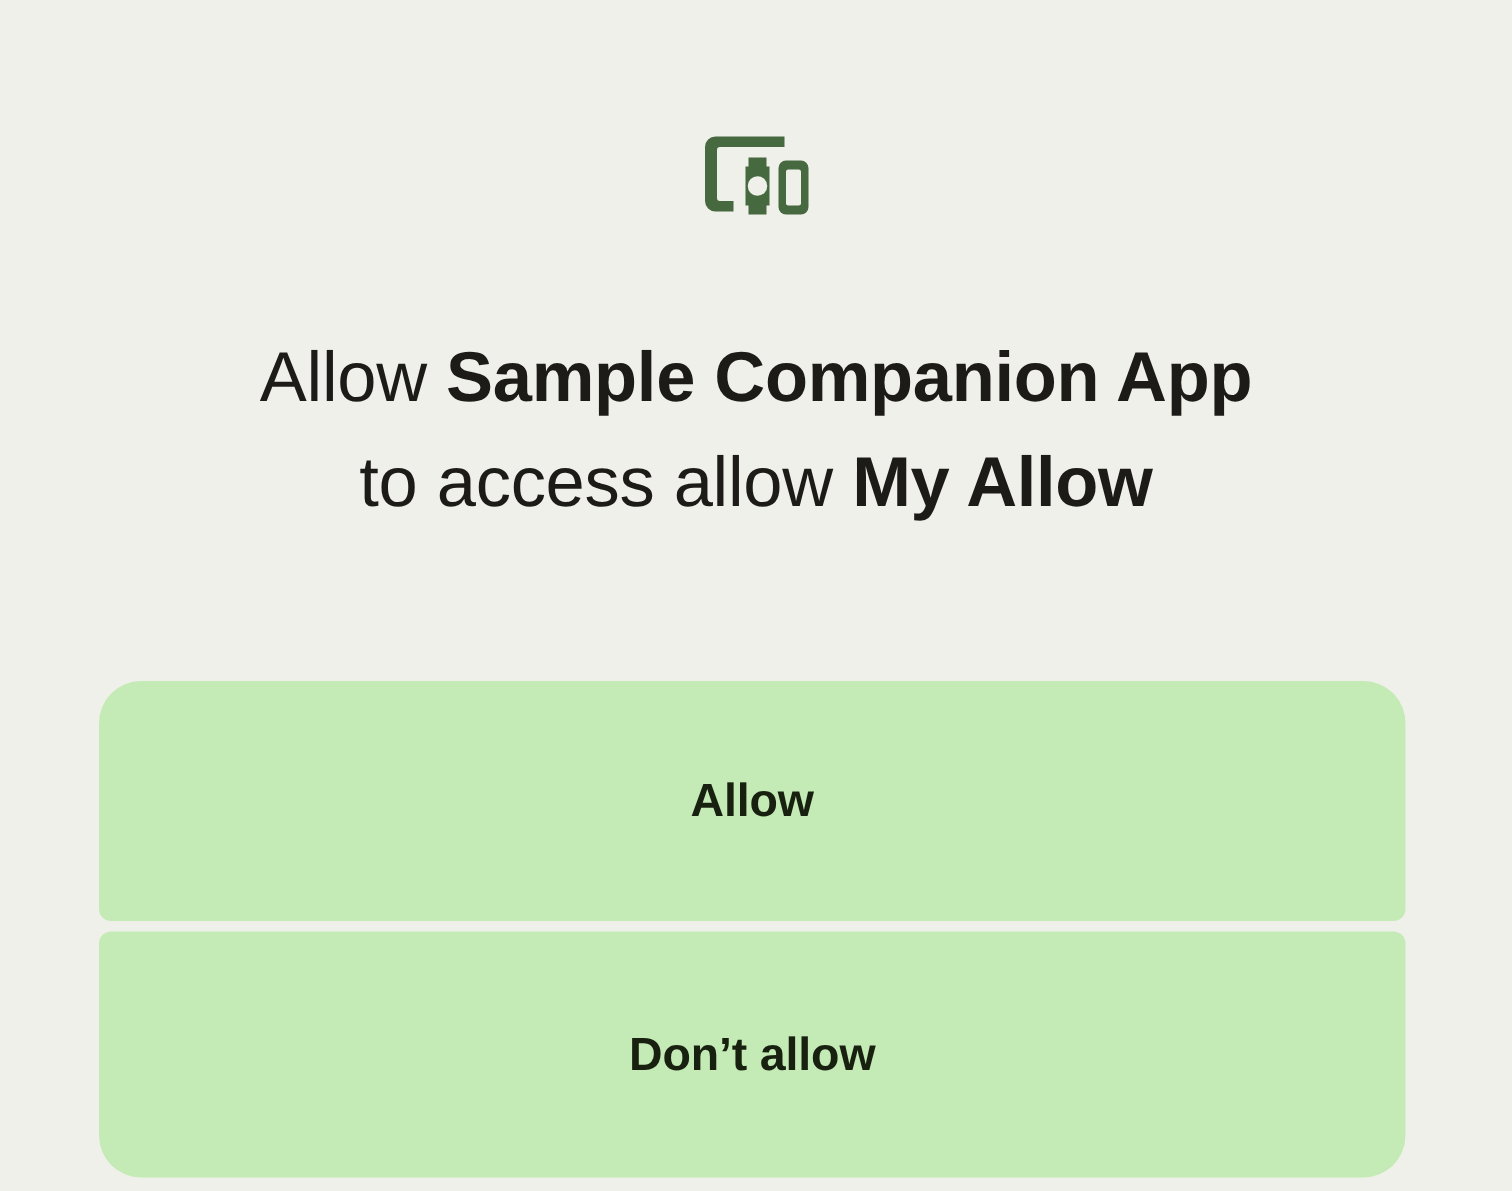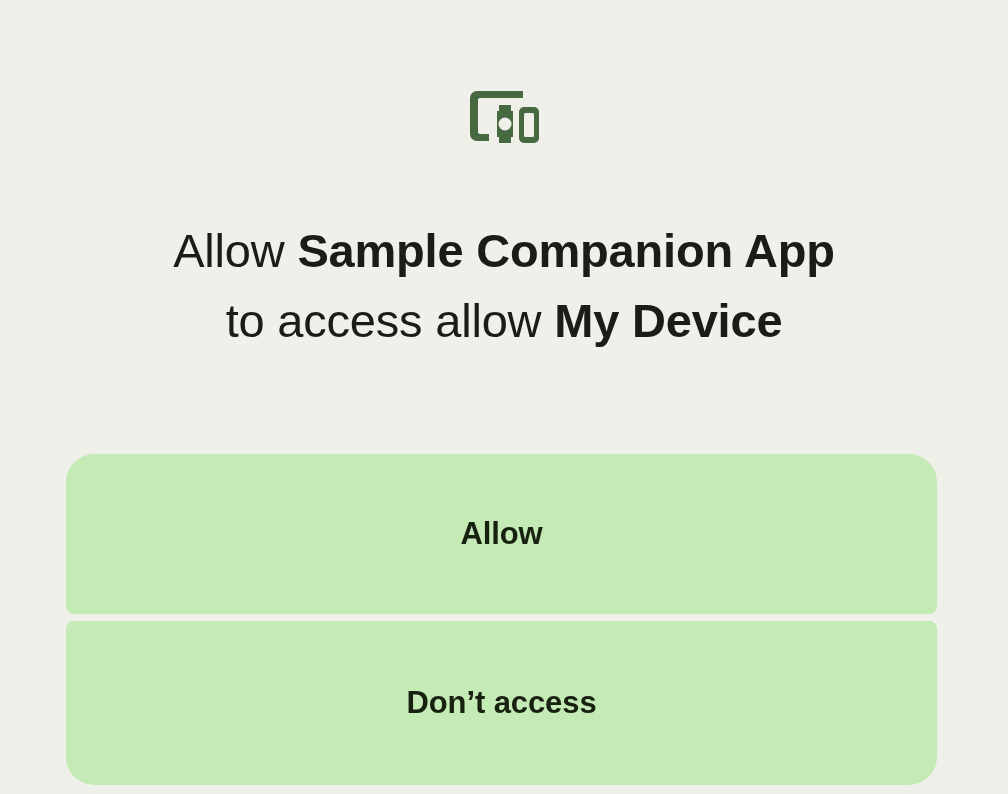--- a/index.html
+++ b/index.html
@@ -113,25 +113,25 @@
       <path d="M32 48 H44 V56 H32 Z" fill="#47693F"></path>
       <circle cx="38" cy="37" r="6.5" fill="#F0F0EA"></circle>
 
       <rect x="52" y="20" width="20" height="36" rx="5" fill="#47693F"></rect>
       <rect x="57" y="26" width="10" height="24" rx="1.5" fill="#F0F0EA"></rect>
     </svg>
   </div>
 
   <div class="title-area">
     <span class="title-line"><span>Allow </span><span class="strong">Sample Companion App</span></span>
-    <span class="title-line"><span>to access allow </span><span class="strong">My Device</span></span>
+    <span class="title-line"><span>to access allow </span><span class="strong">My Allow</span></span>
   </div>
 
   <div class="button-group">
     <button class="choice-button primary">
       <span class="label">Allow</span>
     </button>
     <button class="choice-button secondary">
-      <span class="label">Don’t access</span>
+      <span class="label">Don’t allow</span>
     </button>
   </div>
 
 </div>
 
 </body></html>

